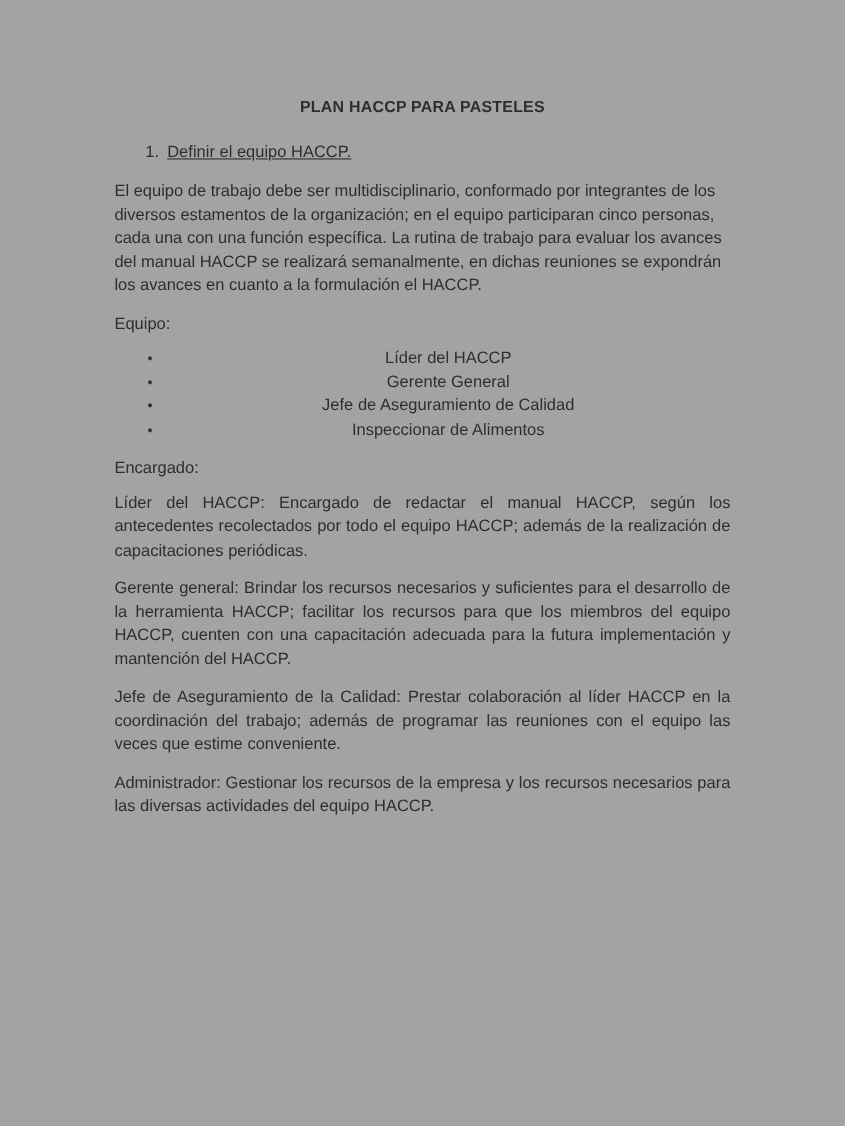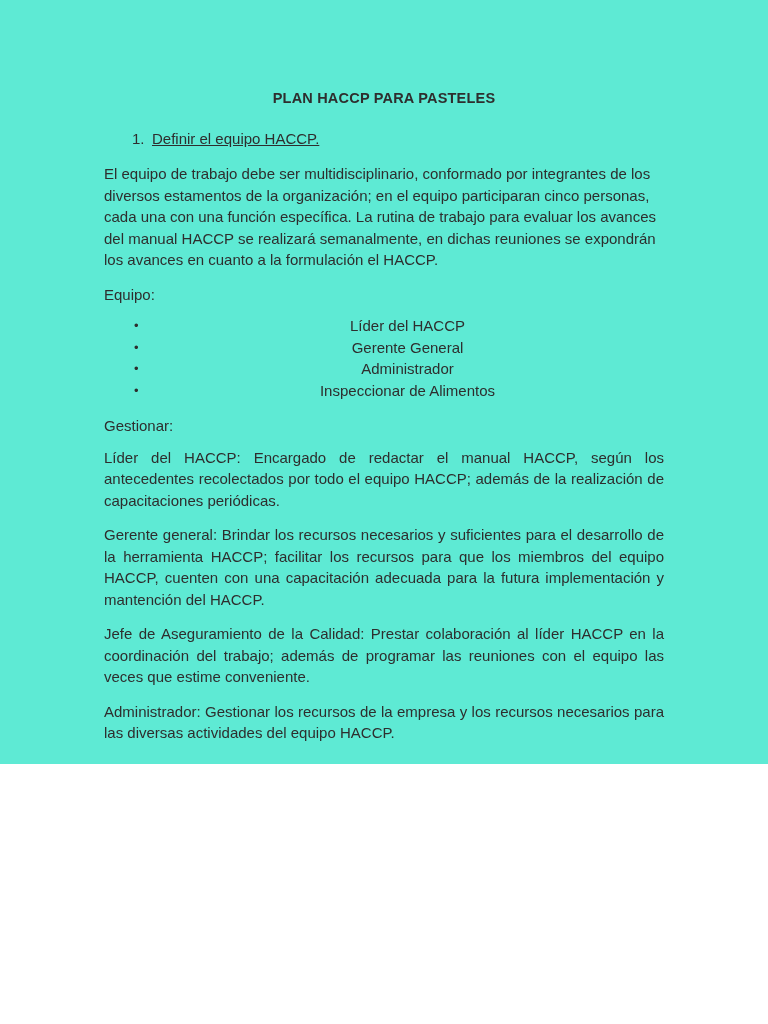--- a/index.html
+++ b/index.html
@@ -11,22 +11,22 @@
   body {
     width: 768px;
     height: 1024px;
     font-family: "Liberation Sans", sans-serif;
     color: #2e2e2e;
     -webkit-font-smoothing: antialiased;
   }
   .page {
     position: relative;
     width: 768px;
-    height: 764px;
-    background: #5eead4;
+    height: 1024px;
+    background: #a3a3a3;
     padding: 0;
     overflow: hidden;
   }
   .content {
     position: absolute;
     left: 104px;
     top: 88px;
     width: 560px;
   }
   .doc-title {
@@ -112,25 +112,25 @@
       <li>Definir el equipo HACCP.</li>
     </ol>
 
     <p class="para">El equipo de trabajo debe ser multidisciplinario, conformado por integrantes de los diversos estamentos de la organización; en el equipo participaran cinco personas, cada una con una función específica. La rutina de trabajo para evaluar los avances del manual HACCP se realizará semanalmente, en dichas reuniones se expondrán los avances en cuanto a la formulación el HACCP.</p>
 
     <p class="label-line">Equipo:</p>
 
     <ul class="bullets">
       <li>Líder del HACCP</li>
       <li>Gerente General</li>
-      <li>Administrador</li>
+      <li>Jefe de Aseguramiento de Calidad</li>
       <li>Inspeccionar de Alimentos</li>
     </ul>
 
-    <p class="label-line">Gestionar:</p>
+    <p class="label-line">Encargado:</p>
 
     <p class="para justified">Líder del HACCP: Encargado de redactar el manual HACCP, según los antecedentes recolectados por todo el equipo HACCP; además de la realización de capacitaciones periódicas.</p>
 
     <p class="para justified">Gerente general: Brindar los recursos necesarios y suficientes para el desarrollo de la herramienta HACCP; facilitar los recursos para que los miembros del equipo HACCP, cuenten con una capacitación adecuada para la futura implementación y mantención del HACCP.</p>
 
     <p class="para justified">Jefe de Aseguramiento de la Calidad: Prestar colaboración al líder HACCP en la coordinación del trabajo; además de programar las reuniones con el equipo las veces que estime conveniente.</p>
 
     <p class="para justified">Administrador: Gestionar los recursos de la empresa y los recursos necesarios para las diversas actividades del equipo HACCP.</p>
 
 

